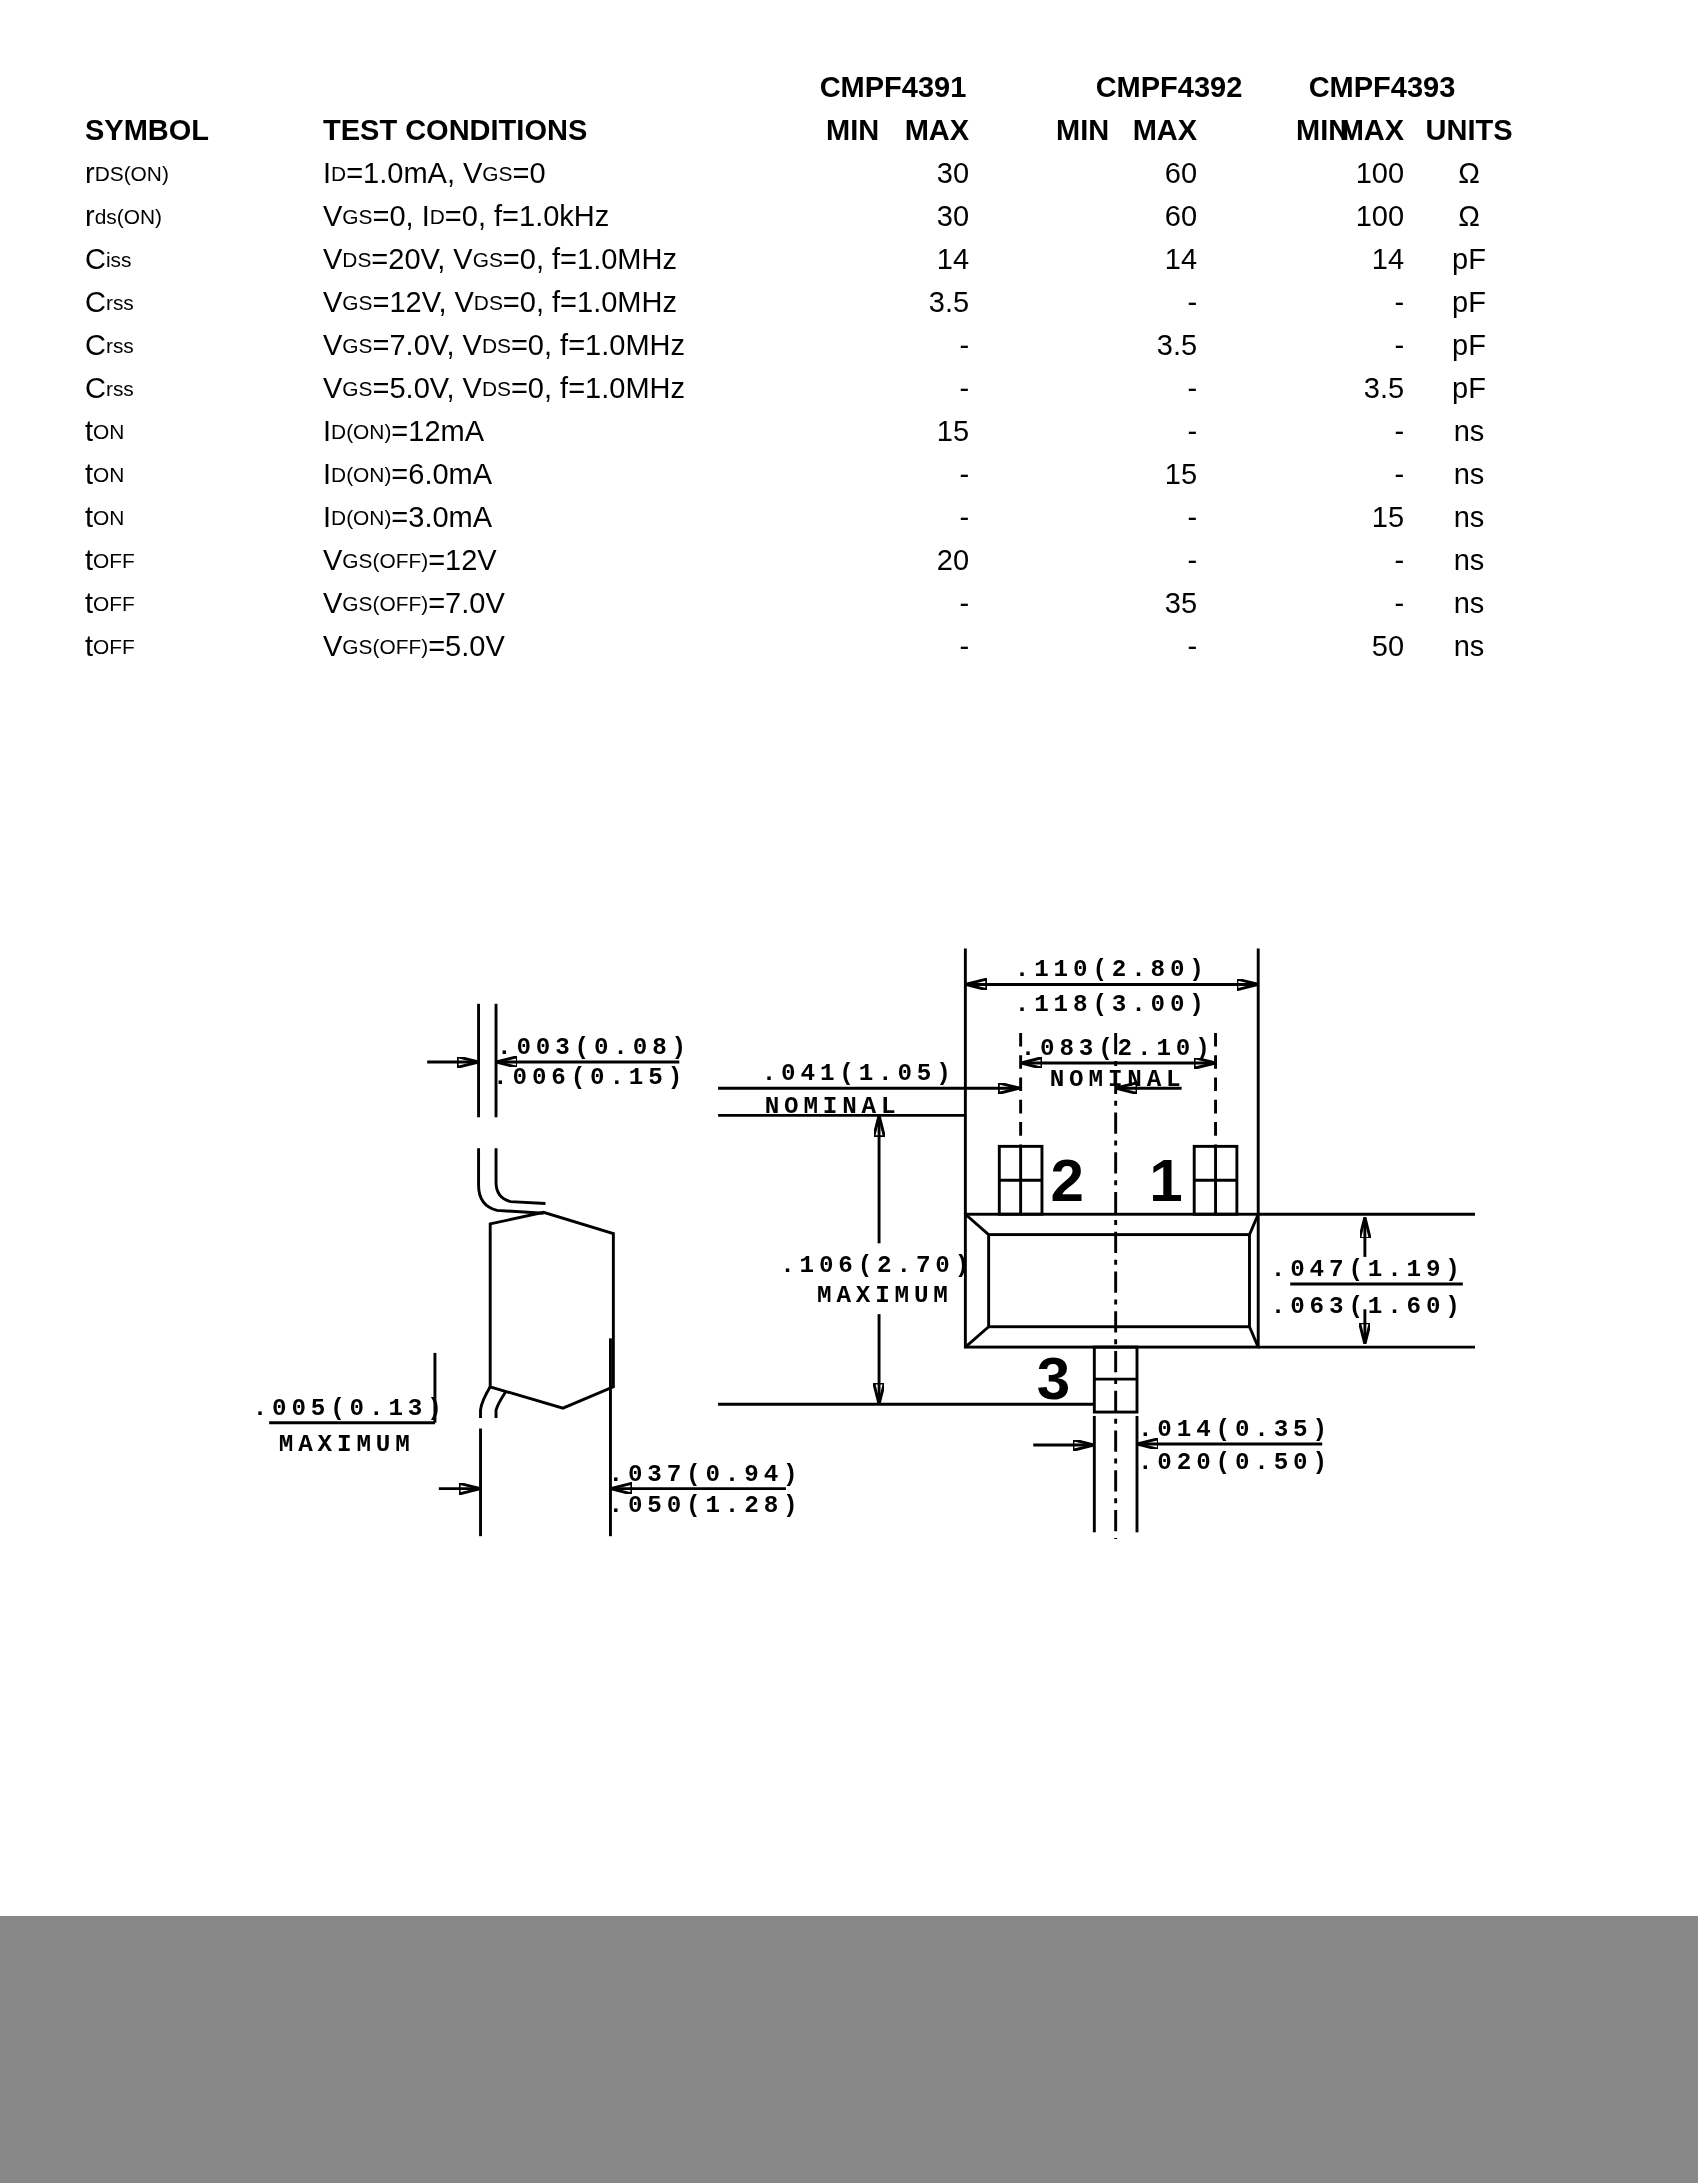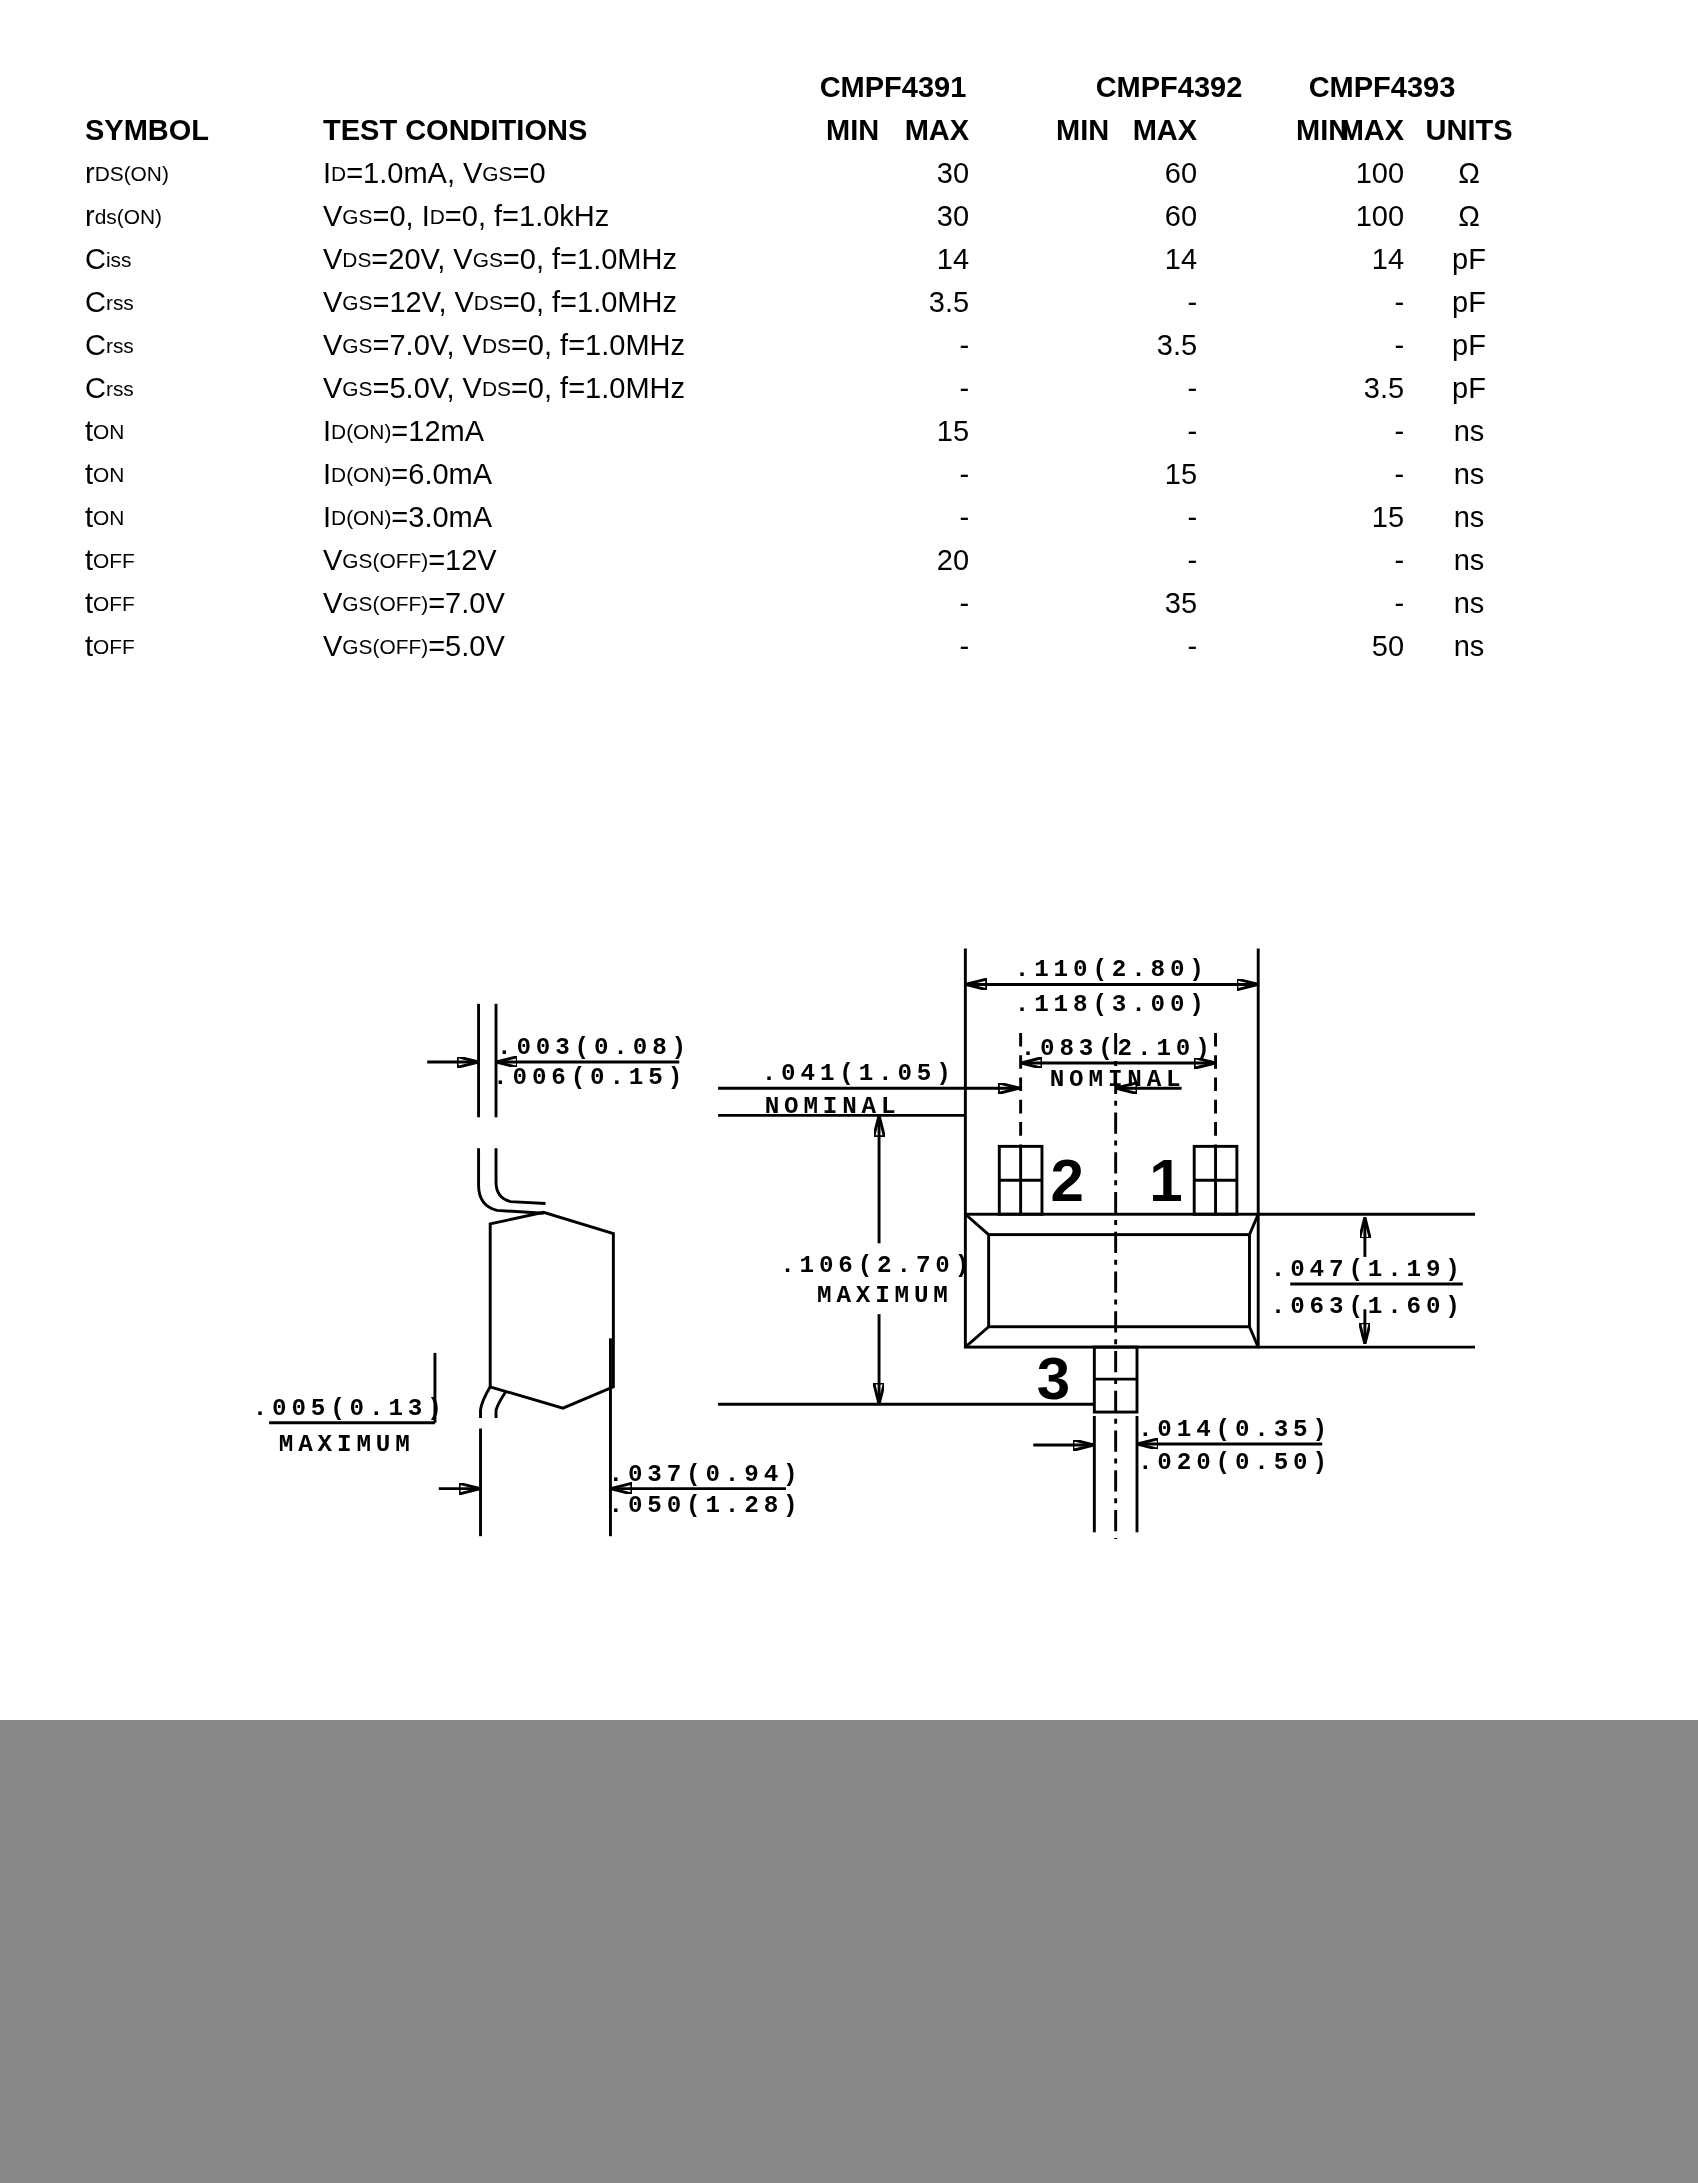--- a/index.html
+++ b/index.html
@@ -1,16 +1,16 @@
 <!DOCTYPE html>
 <html><head>
 <meta charset="utf-8">
 <style>
   html,body{margin:0;padding:0;background:#888;}
-  #page{position:relative;width:1698px;height:1720px;background:#ffffff;
+  #page{position:relative;width:1698px;height:1916px;background:#ffffff;
         font-family:"Liberation Sans",sans-serif;color:#000;overflow:hidden;}
   
   .ghdr{position:absolute;top:70px;width:194px;height:35px;line-height:35px;
         text-align:center;font-weight:bold;font-size:29px;white-space:nowrap;}
   #tbl{position:absolute;left:85px;top:109px;width:1448px;display:grid;
        grid-template-columns:238px 417px 147px 84px 146px 82px 158px 49px 126px;
        grid-auto-rows:43px;font-size:29px;}
   #tbl .c{display:flex;align-items:center;white-space:nowrap;overflow:visible;}
   #tbl .hdr{font-weight:bold;}
   #tbl .sym{justify-content:flex-start;}

